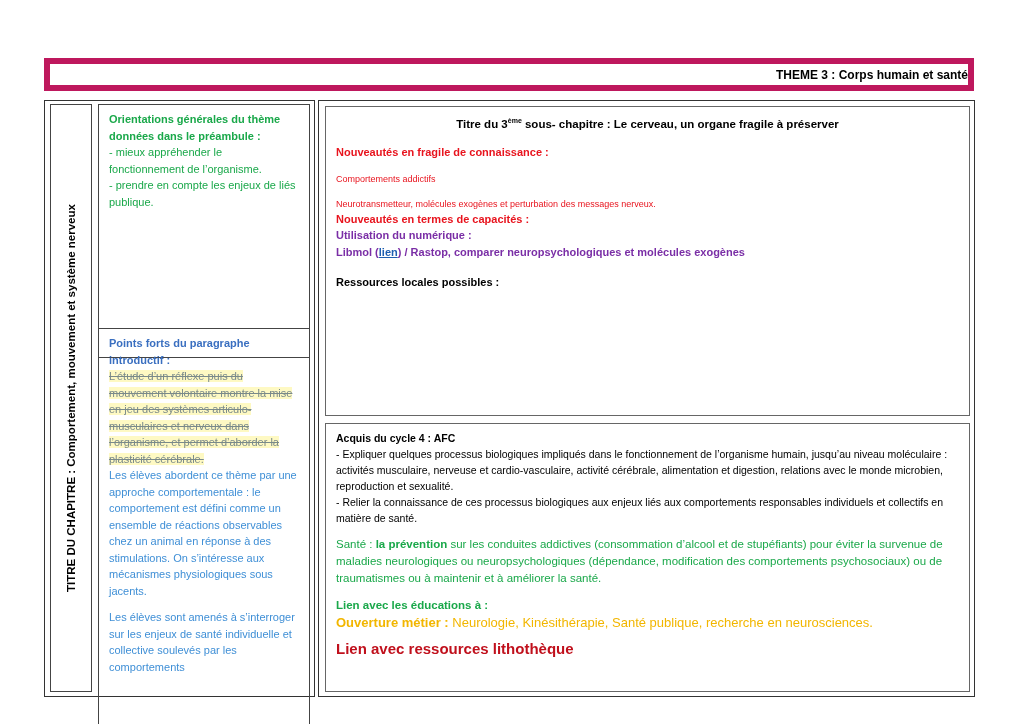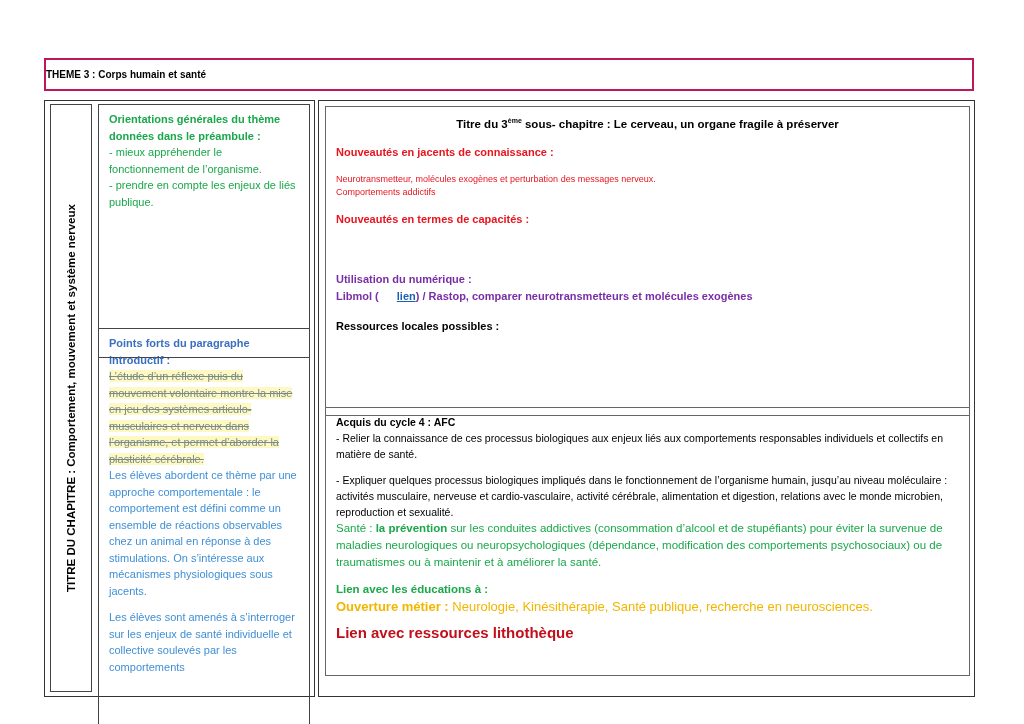--- a/index.html
+++ b/index.html
@@ -3,23 +3,23 @@
 <meta charset="utf-8">
 <style>
   html, body { margin: 0; padding: 0; background: #ffffff; }
   body {
     width: 1024px; height: 724px; position: relative; overflow: hidden;
     font-family: "Liberation Sans", "DejaVu Sans", sans-serif;
     color: #000;
   }
   .theme-box {
     position: absolute; left: 44px; top: 58px; width: 930px; height: 33px;
-    border: 2px solid #be185d; box-sizing: border-box;
-    display: flex; align-items: center; justify-content: flex-start;
-    font-size: 10px; font-weight: bold;
+    border: 6px solid #be185d; box-sizing: border-box;
+    display: flex; align-items: center; justify-content: flex-end;
+    font-size: 12px; font-weight: bold;
   }
   .left-outer {
     position: absolute; left: 44px; top: 100px; width: 271px; height: 597px;
     border: 1.5px solid #333; box-sizing: border-box;
   }
   .right-outer {
     position: absolute; left: 318px; top: 100px; width: 657px; height: 597px;
     border: 1.5px solid #333; box-sizing: border-box;
   }
   .vtitle {
@@ -38,29 +38,29 @@
   .orient { left: 98px; top: 104px; width: 212px; height: 254px; color: #1aa84a; }
   .points { left: 98px; top: 328px; width: 212px; height: 428px; color: #3f8fd6; }
   .points .head { color: #3a6fc0; font-weight: bold; }
   .bold { font-weight: bold; }
   .hl { background: #fef9c3; text-decoration: line-through; color: #7a8a8a; }
   .sub {
     left: 325px; top: 106px; width: 645px; height: 310px; border-color: #666;
     padding: 6px 10px;
   }
   .acq {
-    left: 325px; top: 407px; width: 645px; height: 269px; border-color: #666;
+    left: 325px; top: 423px; width: 645px; height: 269px; border-color: #666;
     padding: 6px 10px;
   }
   .sub-title { text-align: center; font-weight: bold; font-size: 11.5px; margin-bottom: 12px; }
   .sub-title sup { font-size: 7px; }
   .red { color: #e8141e; }
   .red-small { color: #e8141e; font-size: 9px; line-height: 13px; }
   .purple { color: #7a2ea6; }
-  .link { color: #1f5fb0; text-decoration: underline; padding-left: 18px; }
+  .link { color: #1f5fb0; text-decoration: underline; }
   .green { color: #1aa84a; }
   .gold { color: #f2b600; }
   .darkred { color: #c0101c; }
   .acq-text { font-size: 10.5px; line-height: 16px; }
   .gap { height: 10px; }
 </style>
 </head>
 <body>
 
 <div class="theme-box">
@@ -85,35 +85,35 @@
   <div><span class="hl">L’étude d’un réflexe puis du mouvement volontaire montre la mise en jeu des systèmes articulo-musculaires et nerveux dans l’organisme, et permet d’aborder la plasticité cérébrale.</span></div>
   <div>Les élèves abordent ce thème par une approche comportementale : le comportement est défini comme un ensemble de réactions observables chez un animal en réponse à des stimulations. On s’intéresse aux mécanismes physiologiques sous jacents.</div>
   <div class="gap"></div>
   <div>Les élèves sont amenés à s’interroger sur les enjeux de santé individuelle et collective soulevés par les comportements</div>
 </div>
 
 <div class="cell sub">
   <div class="sub-title">
     <span>Titre du 3</span><sup>ème</sup><span> sous- chapitre : Le cerveau, un organe fragile à préserver</span>
   </div>
-  <div class="red bold" style="margin-bottom:12px;">Nouveautés en jacents de connaissance :</div>
+  <div class="red bold" style="margin-bottom:12px;">Nouveautés en fragile de connaissance :</div>
+  <div class="red-small" style="margin-bottom:12px;">Comportements addictifs</div>
   <div class="red-small">Neurotransmetteur, molécules exogènes et perturbation des messages nerveux.</div>
-  <div class="red-small" style="margin-bottom:12px;">Comportements addictifs</div>
-  <div class="red bold" style="margin-bottom:44px;">Nouveautés en termes de capacités :</div>
+  <div class="red bold" style="">Nouveautés en termes de capacités :</div>
   <div class="purple bold">Utilisation du numérique :</div>
   <div class="purple bold" style="margin-bottom:14px;">
-    <span>Libmol  (</span><a class="link" href="#">lien</a><span>) / Rastop, comparer neurotransmetteurs et molécules exogènes</span>
+    <span>Libmol  (</span><a class="link" href="#">lien</a><span>) / Rastop, comparer neuropsychologiques et molécules exogènes</span>
   </div>
   <div class="bold">Ressources locales possibles :</div>
 </div>
 
 <div class="cell acq">
   <div class="bold acq-text">Acquis du cycle 4 : AFC</div>
+  <div class="acq-text">- Expliquer quelques processus biologiques impliqués dans le fonctionnement de l’organisme humain, jusqu’au niveau moléculaire : activités musculaire, nerveuse et cardio-vasculaire, activité cérébrale, alimentation et digestion, relations avec le monde microbien, reproduction et sexualité.</div>
   <div class="acq-text" style="margin-bottom:10px;">- Relier la connaissance de ces processus biologiques aux enjeux liés aux comportements responsables individuels et collectifs en matière de santé.</div>
-  <div class="acq-text">- Expliquer quelques processus biologiques impliqués dans le fonctionnement de l’organisme humain, jusqu’au niveau moléculaire : activités musculaire, nerveuse et cardio-vasculaire, activité cérébrale, alimentation et digestion, relations avec le monde microbien, reproduction et sexualité.</div>
   <div class="green" style="font-size:11.5px;line-height:17px;margin-bottom:10px;">
     <span>Santé : </span><span class="bold">la prévention</span><span> sur les conduites addictives (consommation d’alcool et de stupéfiants) pour éviter la survenue de maladies neurologiques ou neuropsychologiques (dépendance, modification des comportements psychosociaux) ou de traumatismes ou à maintenir et à améliorer la santé.</span>
   </div>
   <div class="green bold" style="font-size:11.5px;line-height:17px;">Lien avec les éducations à :</div>
   <div class="gold" style="font-size:13px;line-height:17px;margin-bottom:10px;">
     <span class="bold">Ouverture métier : </span><span>Neurologie, Kinésithérapie, Santé publique, recherche en neurosciences.</span>
   </div>
   <div class="darkred bold" style="font-size:15px;">Lien avec ressources lithothèque</div>
 </div>
 

